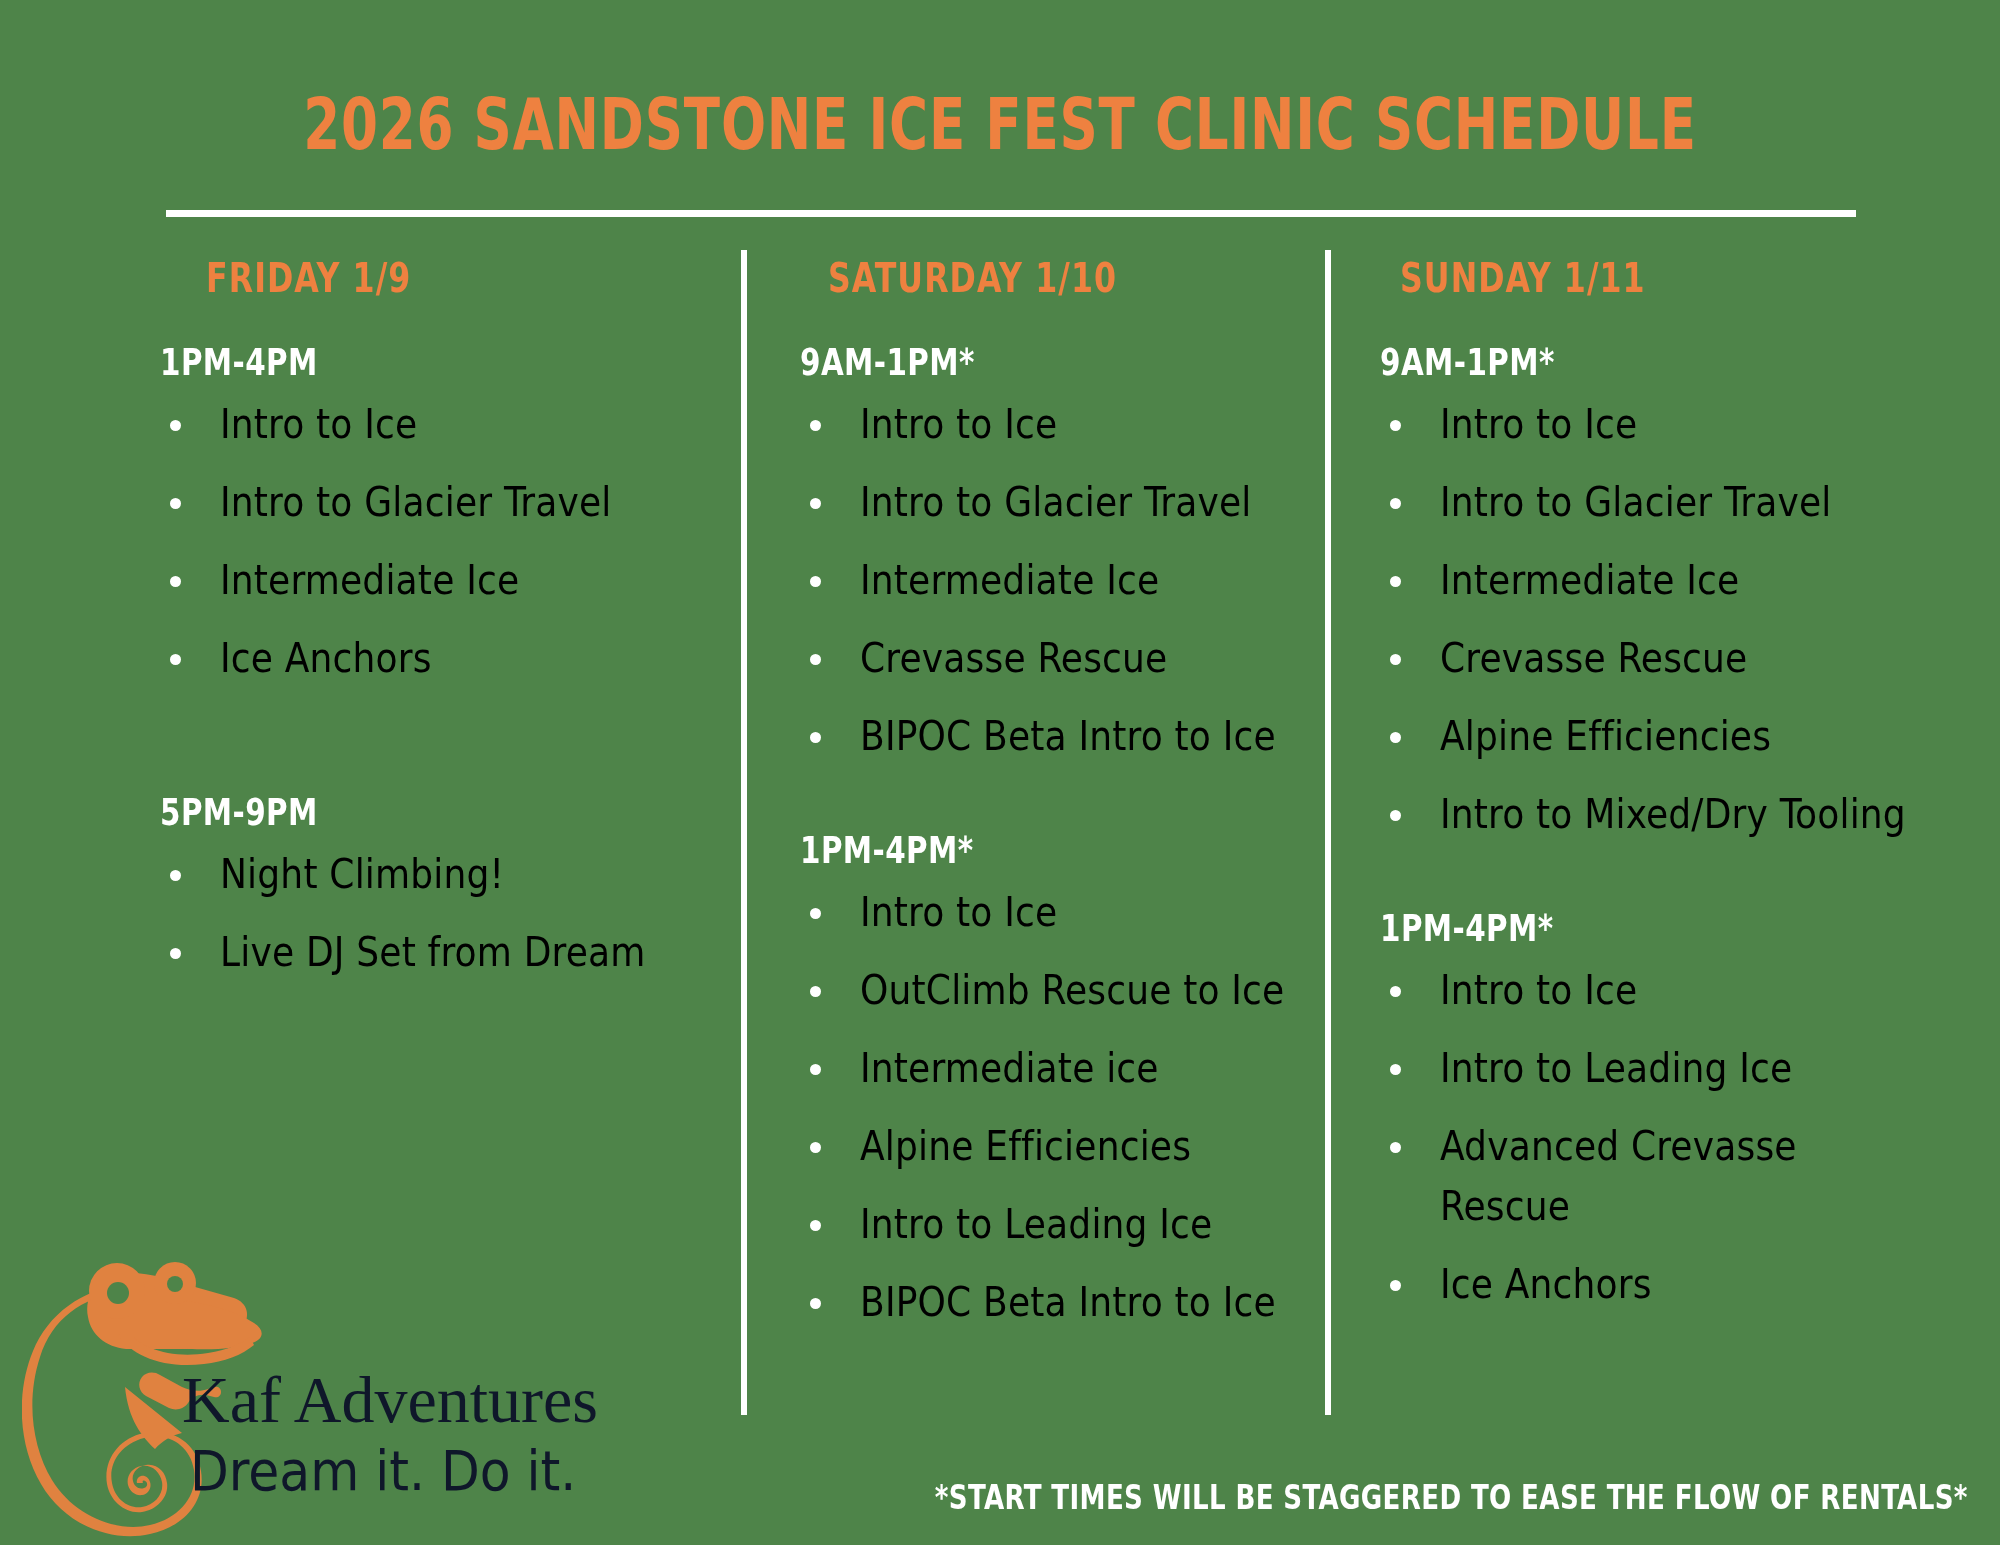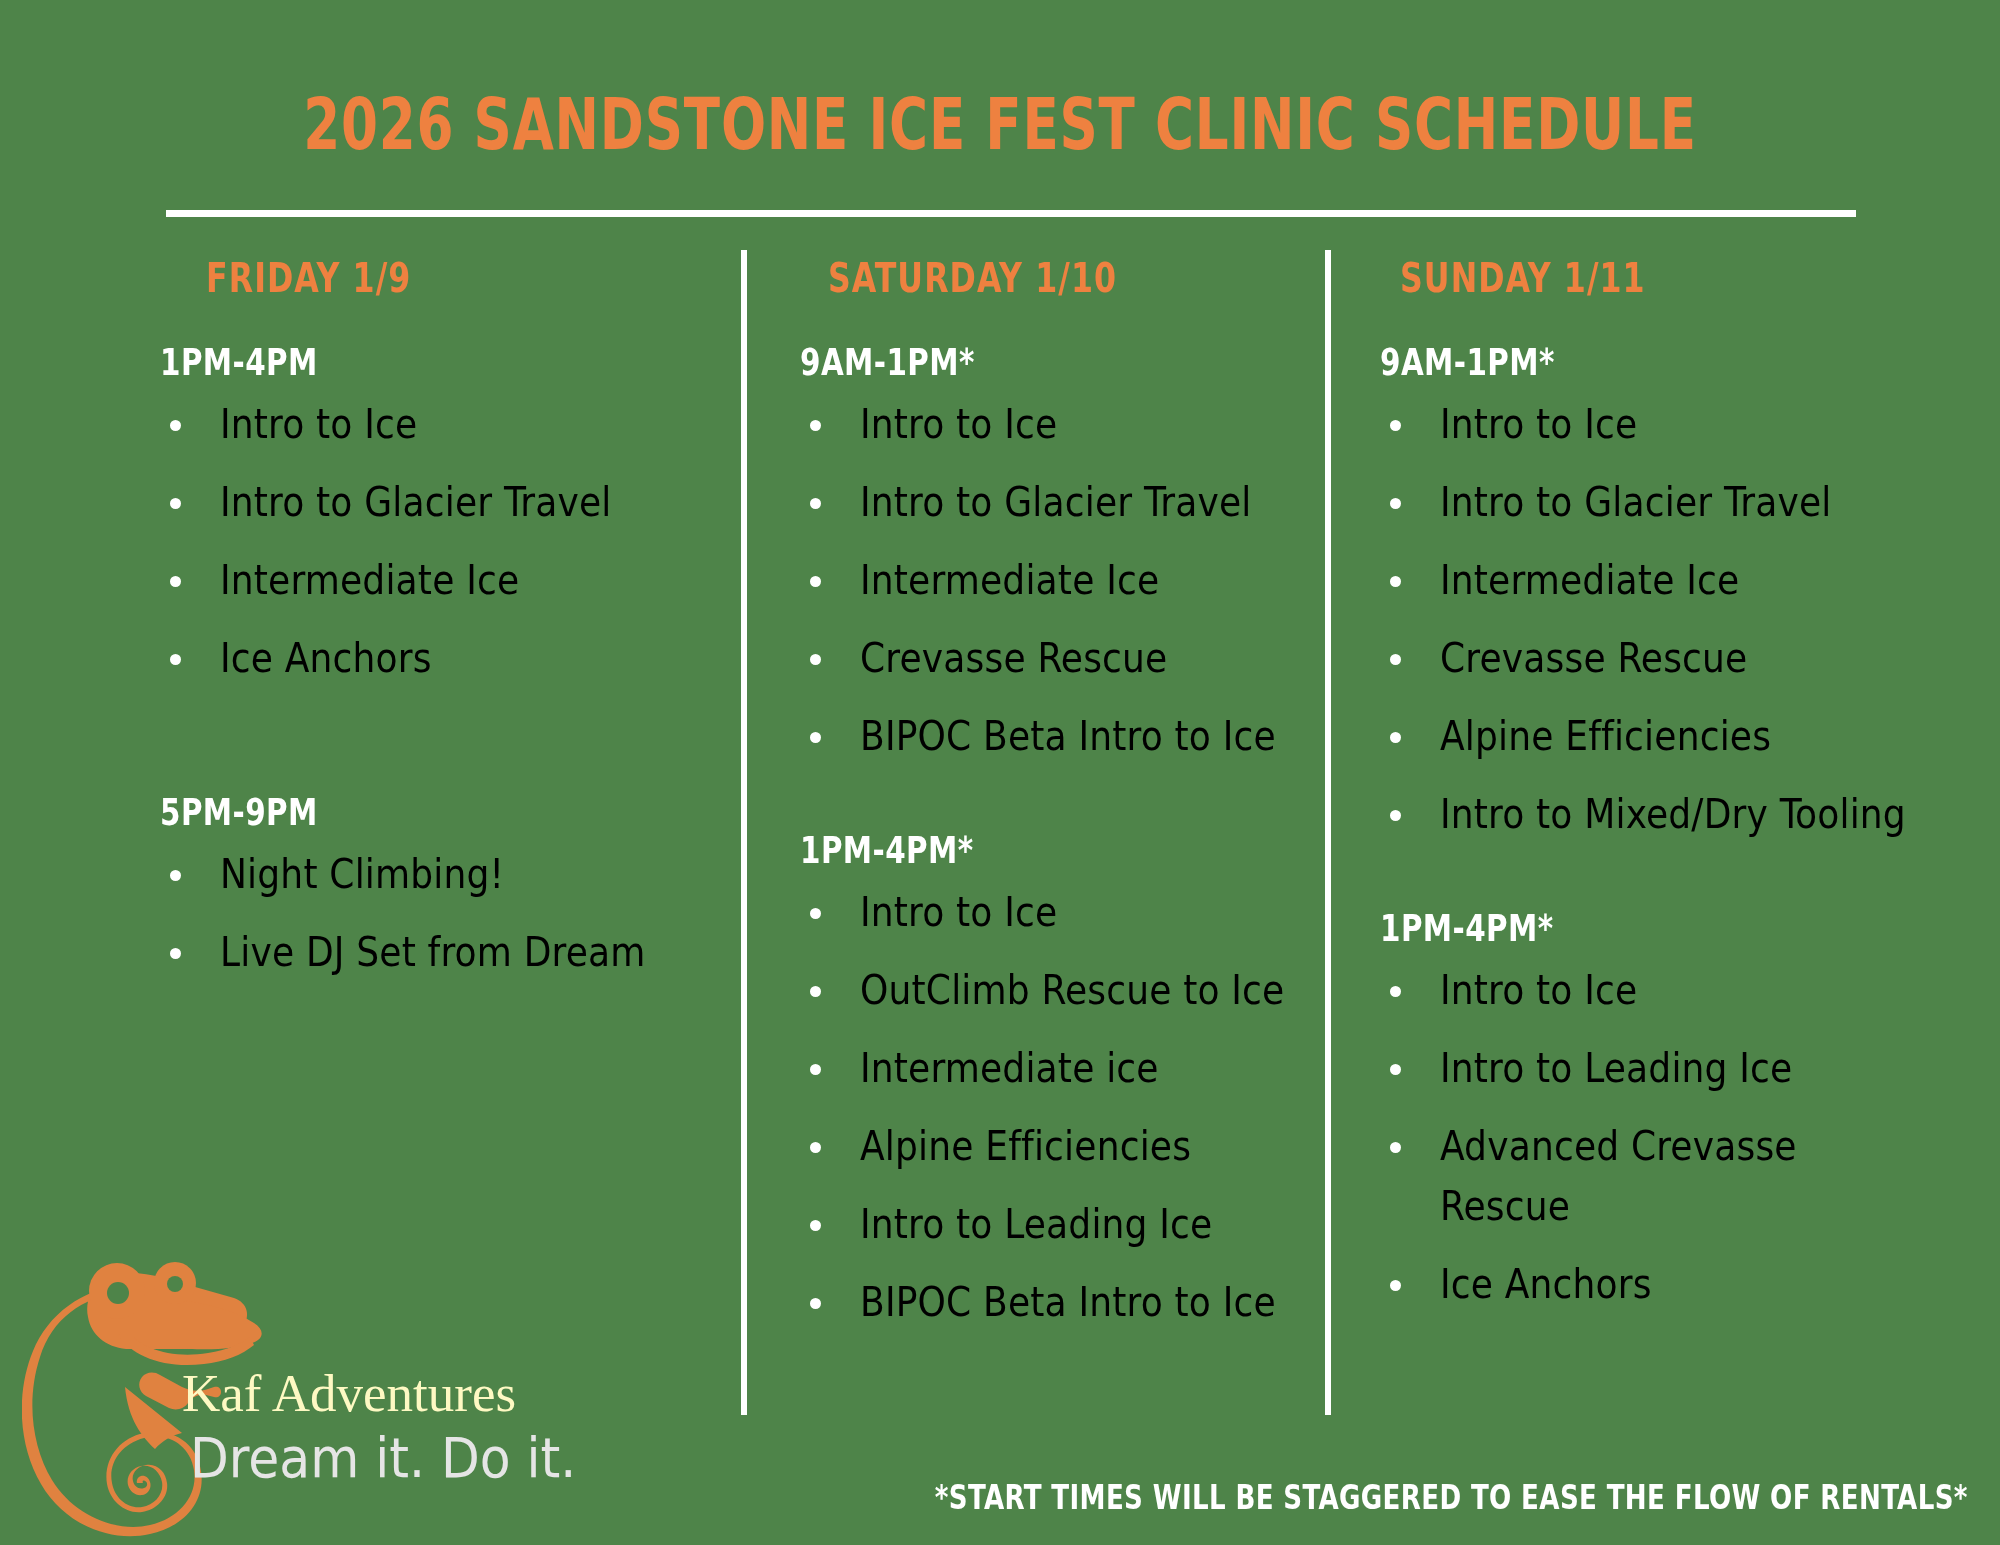--- a/index.html
+++ b/index.html
@@ -171,29 +171,29 @@
     width: 250px;
     height: 300px;
   }
   .logo-wordmark {
     position: absolute;
     left: 160px;
     top: 130px;
     width: 580px;
   }
   .logo-name {
-    color: #fef9c3;
+    color: #0f172a;
     font-family: "Liberation Serif", "DejaVu Serif", serif;
-    font-size: 53px;
+    font-size: 66px;
     line-height: 1;
     margin: 0;
     white-space: nowrap;
   }
   .logo-tag {
-    color: #e5e5e5;
+    color: #0f172a;
     font-family: "Liberation Sans Narrow", "DejaVu Sans Condensed", "Liberation Sans", sans-serif;
     font-size: 56px;
     line-height: 1;
     margin: 10px 0 0 8px;
     white-space: nowrap;
   }
 </style>
 </head>
 <body>
 

